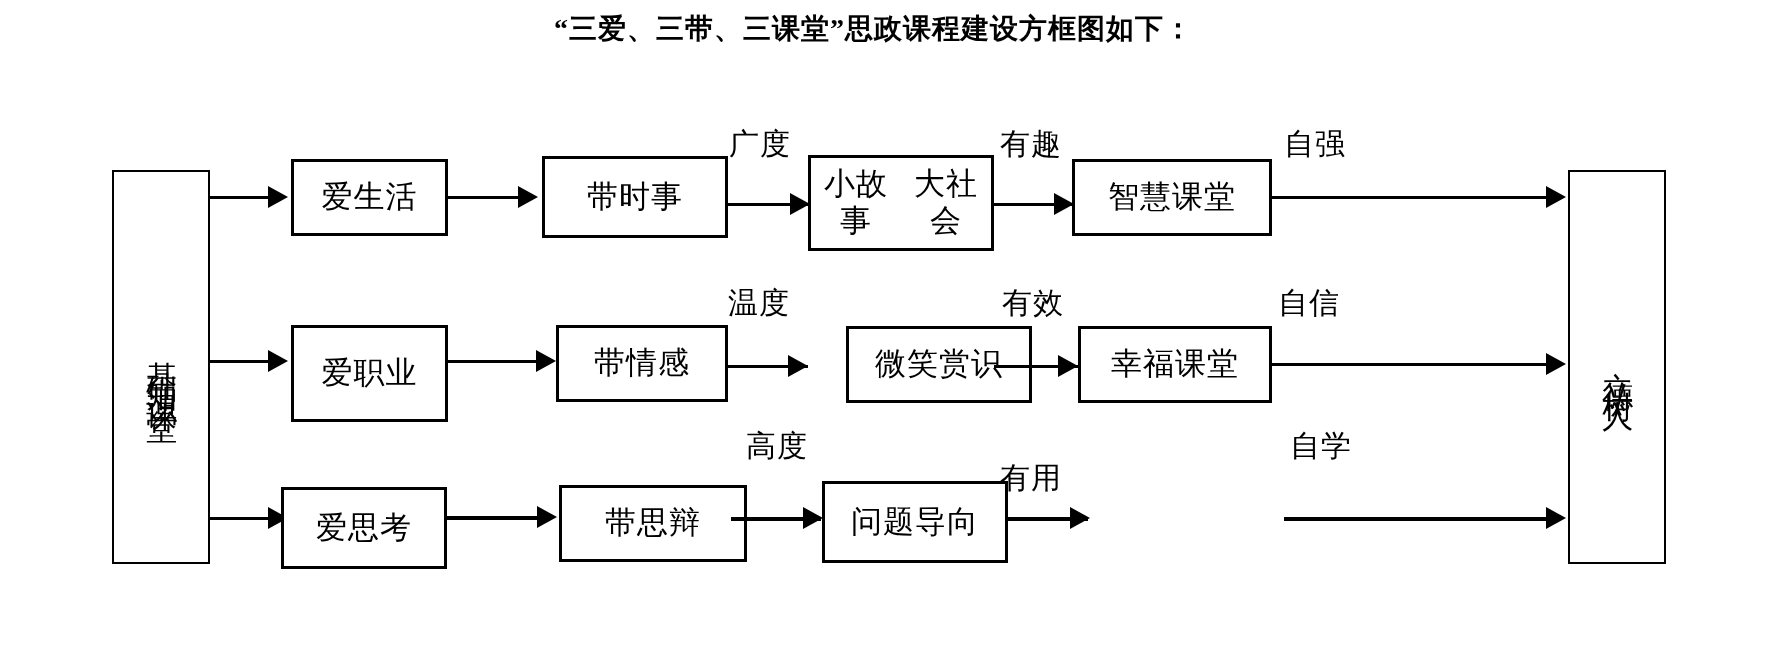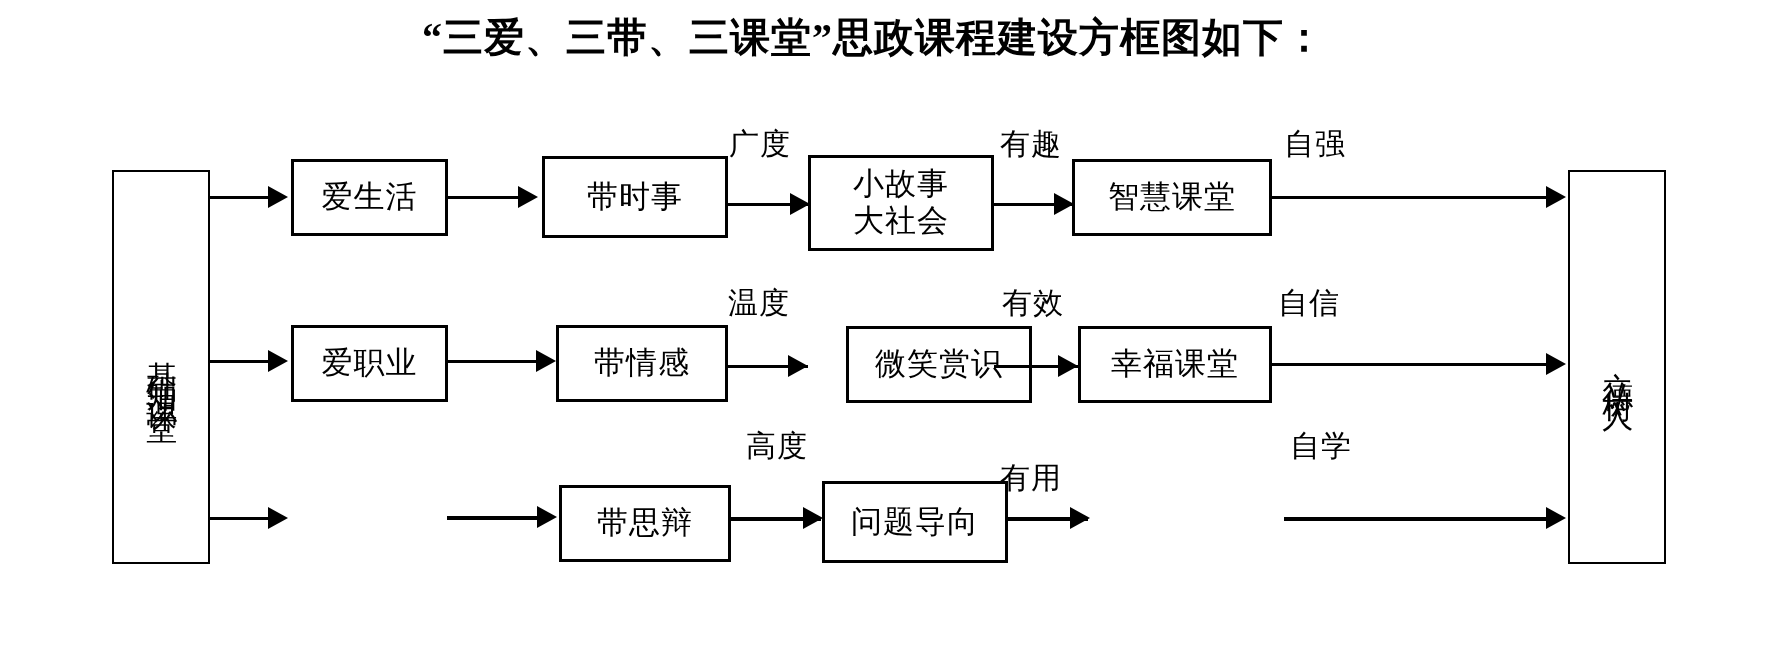--- a/index.html
+++ b/index.html
@@ -20,21 +20,21 @@
     width: 1783px;
     height: 659px;
   }
   
   .title {
     position: absolute;
     left: 0;
     top: 10px;
     width: 1747px;
     text-align: center;
-    font-size: 40px;
+    font-size: 28px;
     font-weight: bold;
     letter-spacing: 1px;
     font-family: "Liberation Serif", "DejaVu Serif", serif;
     white-space: nowrap;
   }
   
   .box {
     position: absolute;
     box-sizing: border-box;
     border: 3px solid #000;
@@ -48,21 +48,21 @@
     font-family: "Liberation Serif", "DejaVu Serif", serif;
     letter-spacing: 1px;
   }
   .box.thin { border-width: 2px; }
   .box.vertical {
     writing-mode: vertical-rl;
     text-orientation: upright;
     letter-spacing: 10px;
     font-size: 31px;
   }
-  .box.twoline { flex-direction: column; }
+  .box.twoline { flex-direction: row; }
   .box.twoline span { display: block; }
   
   .hline {
     position: absolute;
     height: 4px;
     background: #000;
   }
   .arrowhead {
     position: absolute;
     width: 0;
@@ -126,21 +126,21 @@
     <span>智慧课堂</span>
   </div>
 
   <div class="edge-label" style="left:1284px; top:124px;">自强</div>
   <div class="hline" style="left:1272px; top:196px; width:278px; height:3px;"></div>
   <div class="arrowhead" style="left:1546px; top:186px;"></div>
 
   <div class="hline" style="left:210px; top:360px; width:64px; height:3px;"></div>
   <div class="arrowhead" style="left:268px; top:350px;"></div>
 
-  <div class="box" style="left:291px; top:325px; width:157px; height:77px;">
+  <div class="box" style="left:291px; top:325px; width:157px; height:97px;">
     <span>爱职业</span>
   </div>
 
   <div class="hline" style="left:448px; top:360px; width:96px; height:3px;"></div>
   <div class="arrowhead" style="left:536px; top:350px;"></div>
 
   <div class="box" style="left:556px; top:325px; width:172px; height:77px;">
     <span>带情感</span>
   </div>
 
@@ -160,25 +160,28 @@
     <span>幸福课堂</span>
   </div>
 
   <div class="edge-label" style="left:1278px; top:283px;">自信</div>
   <div class="hline" style="left:1272px; top:363px; width:278px; height:3px;"></div>
   <div class="arrowhead" style="left:1546px; top:353px;"></div>
 
   <div class="hline" style="left:210px; top:517px; width:64px; height:3px;"></div>
   <div class="arrowhead" style="left:268px; top:507px;"></div>
 
+  <div class="box" style="left:281px; top:487px; width:166px; height:82px;">
+    <span>爱思考</span>
+  </div>
 
   <div class="hline" style="left:447px; top:516px; width:102px; height:4px;"></div>
   <div class="arrowhead" style="left:537px; top:506px;"></div>
 
-  <div class="box" style="left:559px; top:485px; width:172px; height:77px;">
+  <div class="box" style="left:559px; top:485px; width:188px; height:77px;">
     <span>带思辩</span>
   </div>
 
   <div class="edge-label" style="left:746px; top:426px;">高度</div>
   <div class="hline" style="left:731px; top:517px; width:90px; height:4px;"></div>
   <div class="arrowhead" style="left:803px; top:507px;"></div>
 
   <div class="box" style="left:822px; top:481px; width:186px; height:82px;">
     <span>问题导向</span>
   </div>

